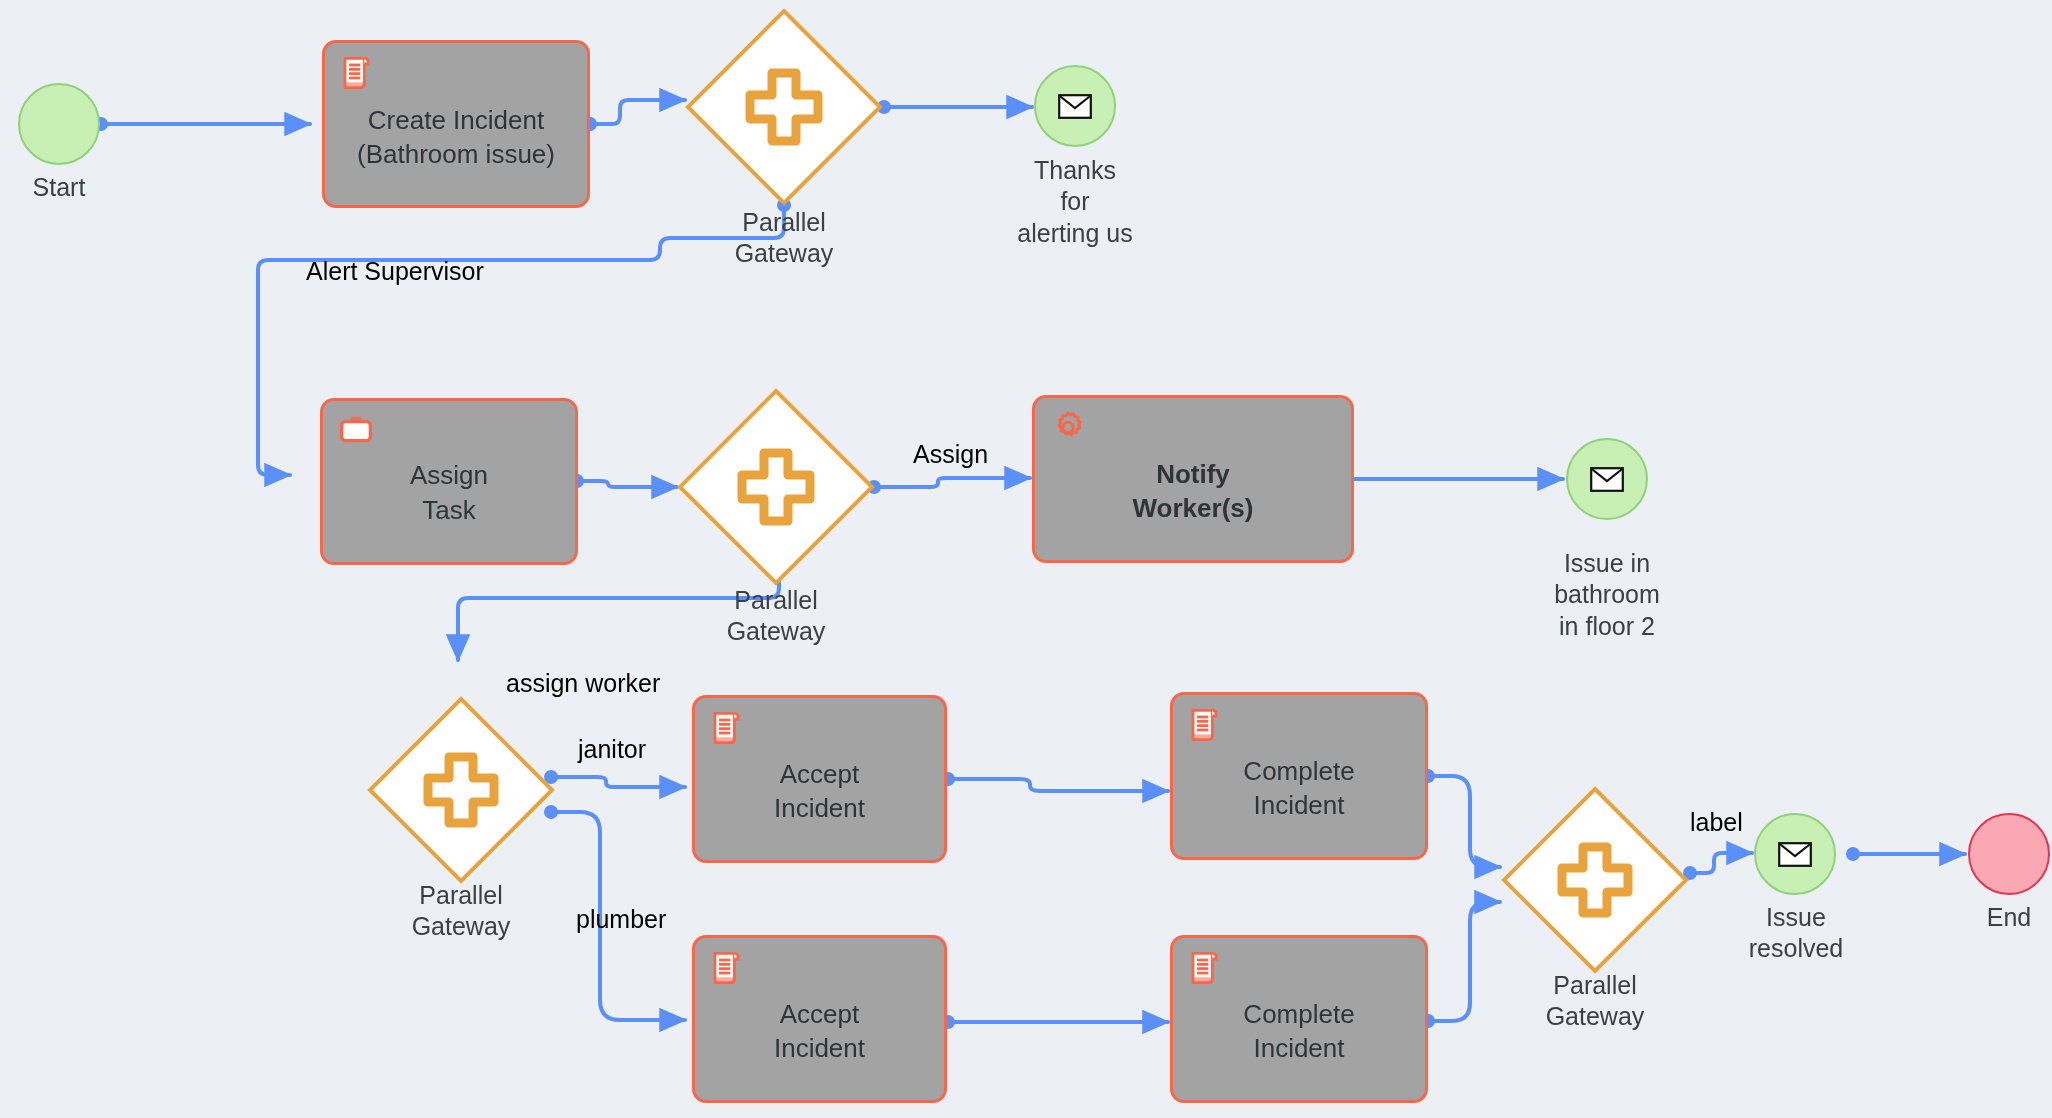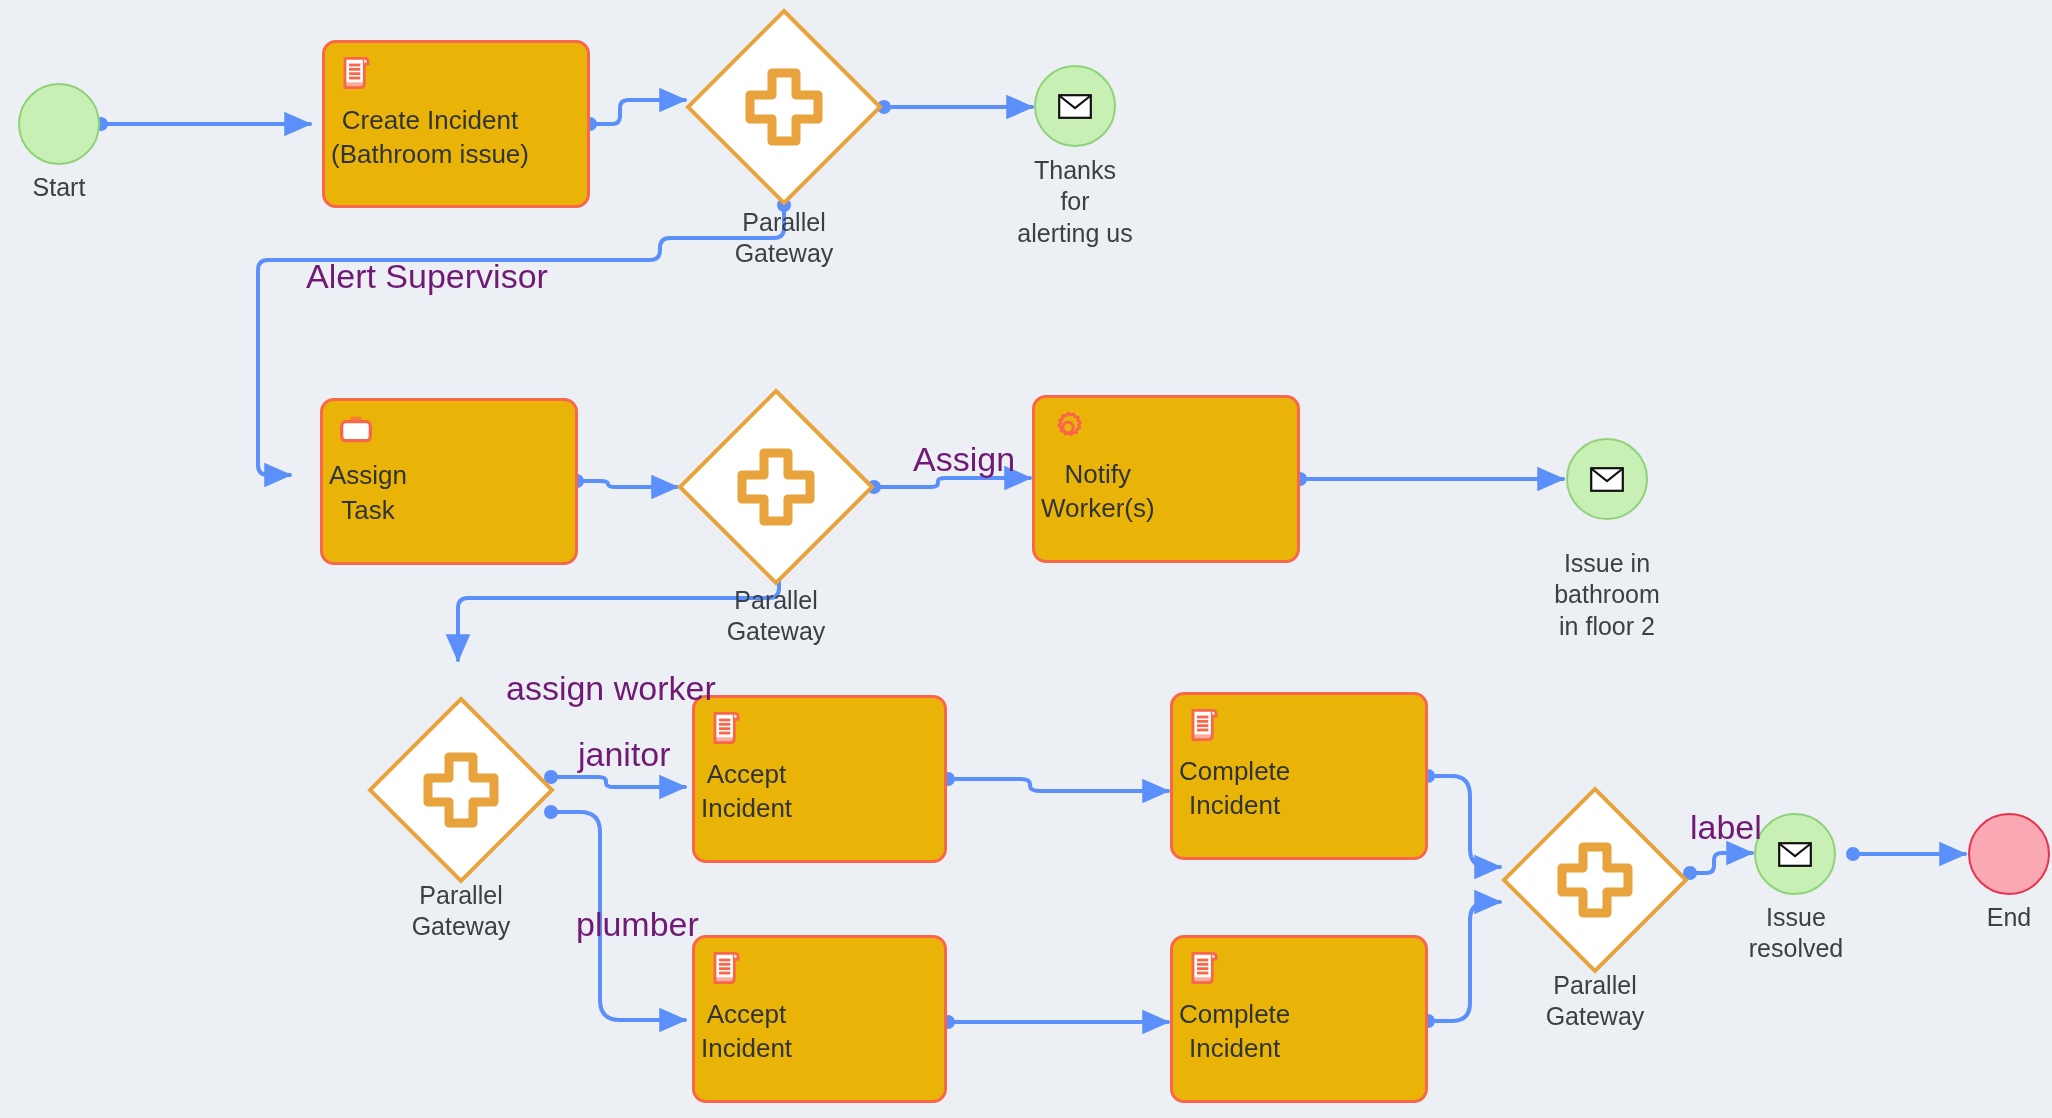--- a/index.html
+++ b/index.html
@@ -25,26 +25,26 @@
     width: 2052px;
     height: 1118px;
     pointer-events: none;
   }
   
   .node {
     position: absolute;
     box-sizing: border-box;
   }
   .task {
-    background: #eab308;
+    background: #a3a3a3;
     border: 3px solid #f9674a;
     border-radius: 14px;
     display: flex;
     align-items: center;
-    justify-content: flex-start;
+    justify-content: center;
     box-shadow: 0 0 0 0 rgba(0,0,0,0);
   }
   .task-label {
     text-align: center;
     font-size: 26px;
     color: #2f3437;
     line-height: 1.32;
     font-family: "Liberation Sans", sans-serif;
     white-space: pre-line;
     padding: 0 6px;
@@ -78,22 +78,22 @@
     position: absolute;
     text-align: center;
     font-size: 25px;
     color: #3a4043;
     line-height: 1.25;
     white-space: pre-line;
     font-family: "Liberation Sans", sans-serif;
   }
   .edge-label {
     position: absolute;
-    font-size: 34px;
-    color: #701a75;
+    font-size: 25px;
+    color: #000000;
     white-space: nowrap;
     font-family: "Liberation Sans", sans-serif;
   }
   .env {
     width: 34px;
     height: 25px;
   }
 </style>
 </head>
 <body>
@@ -215,21 +215,21 @@
 
   <div class="node" style="left:676px; top:387px; width:200px; height:200px;">
     <svg viewBox="0 0 200 200" width="200" height="200">
       <polygon points="100,4 196,100 100,196 4,100" fill="#ffffff" stroke="#e8a33d" stroke-width="4"></polygon>
       <path d="M88,66 h24 v22 h22 v24 h-22 v22 h-24 v-22 h-22 v-24 h22 z" fill="none" stroke="#e8a33d" stroke-width="9" stroke-linejoin="round"></path>
     </svg>
   </div>
   <div class="node-caption" style="left:676px; top:585px; width:200px;">Parallel
 Gateway</div>
 
-  <div class="node task" style="left:1032px; top:395px; width:268px; height:168px;">
+  <div class="node task" style="left:1032px; top:395px; width:322px; height:168px;font-weight:bold;">
     <span class="task-icon">
       <svg viewBox="0 0 24 24" width="40" height="40" fill="none" stroke="#f9674a" stroke-width="1.8">
         <path d="M12 3.1 l1.6 1.0 1.8 -.5 .8 1.7 1.9 .2 -.2 1.9 1.5 1.2 -1.0 1.6 .6 1.8 -1.7 .8 -.2 1.9
                  -1.9 -.2 -1.2 1.5 -1.6 -1.0 -1.8 .6 -.8 -1.7 -1.9 -.2 .2 -1.9 -1.5 -1.2 1.0 -1.6 -.6 -1.8
                  1.7 -.8 .2 -1.9 1.9 .2 z" stroke-linejoin="round"></path>
         <circle cx="12" cy="11.7" r="3.1"></circle>
       </svg>
     </span>
     <span class="task-label" style="margin-top:24px;">Notify
 Worker(s)</span>

